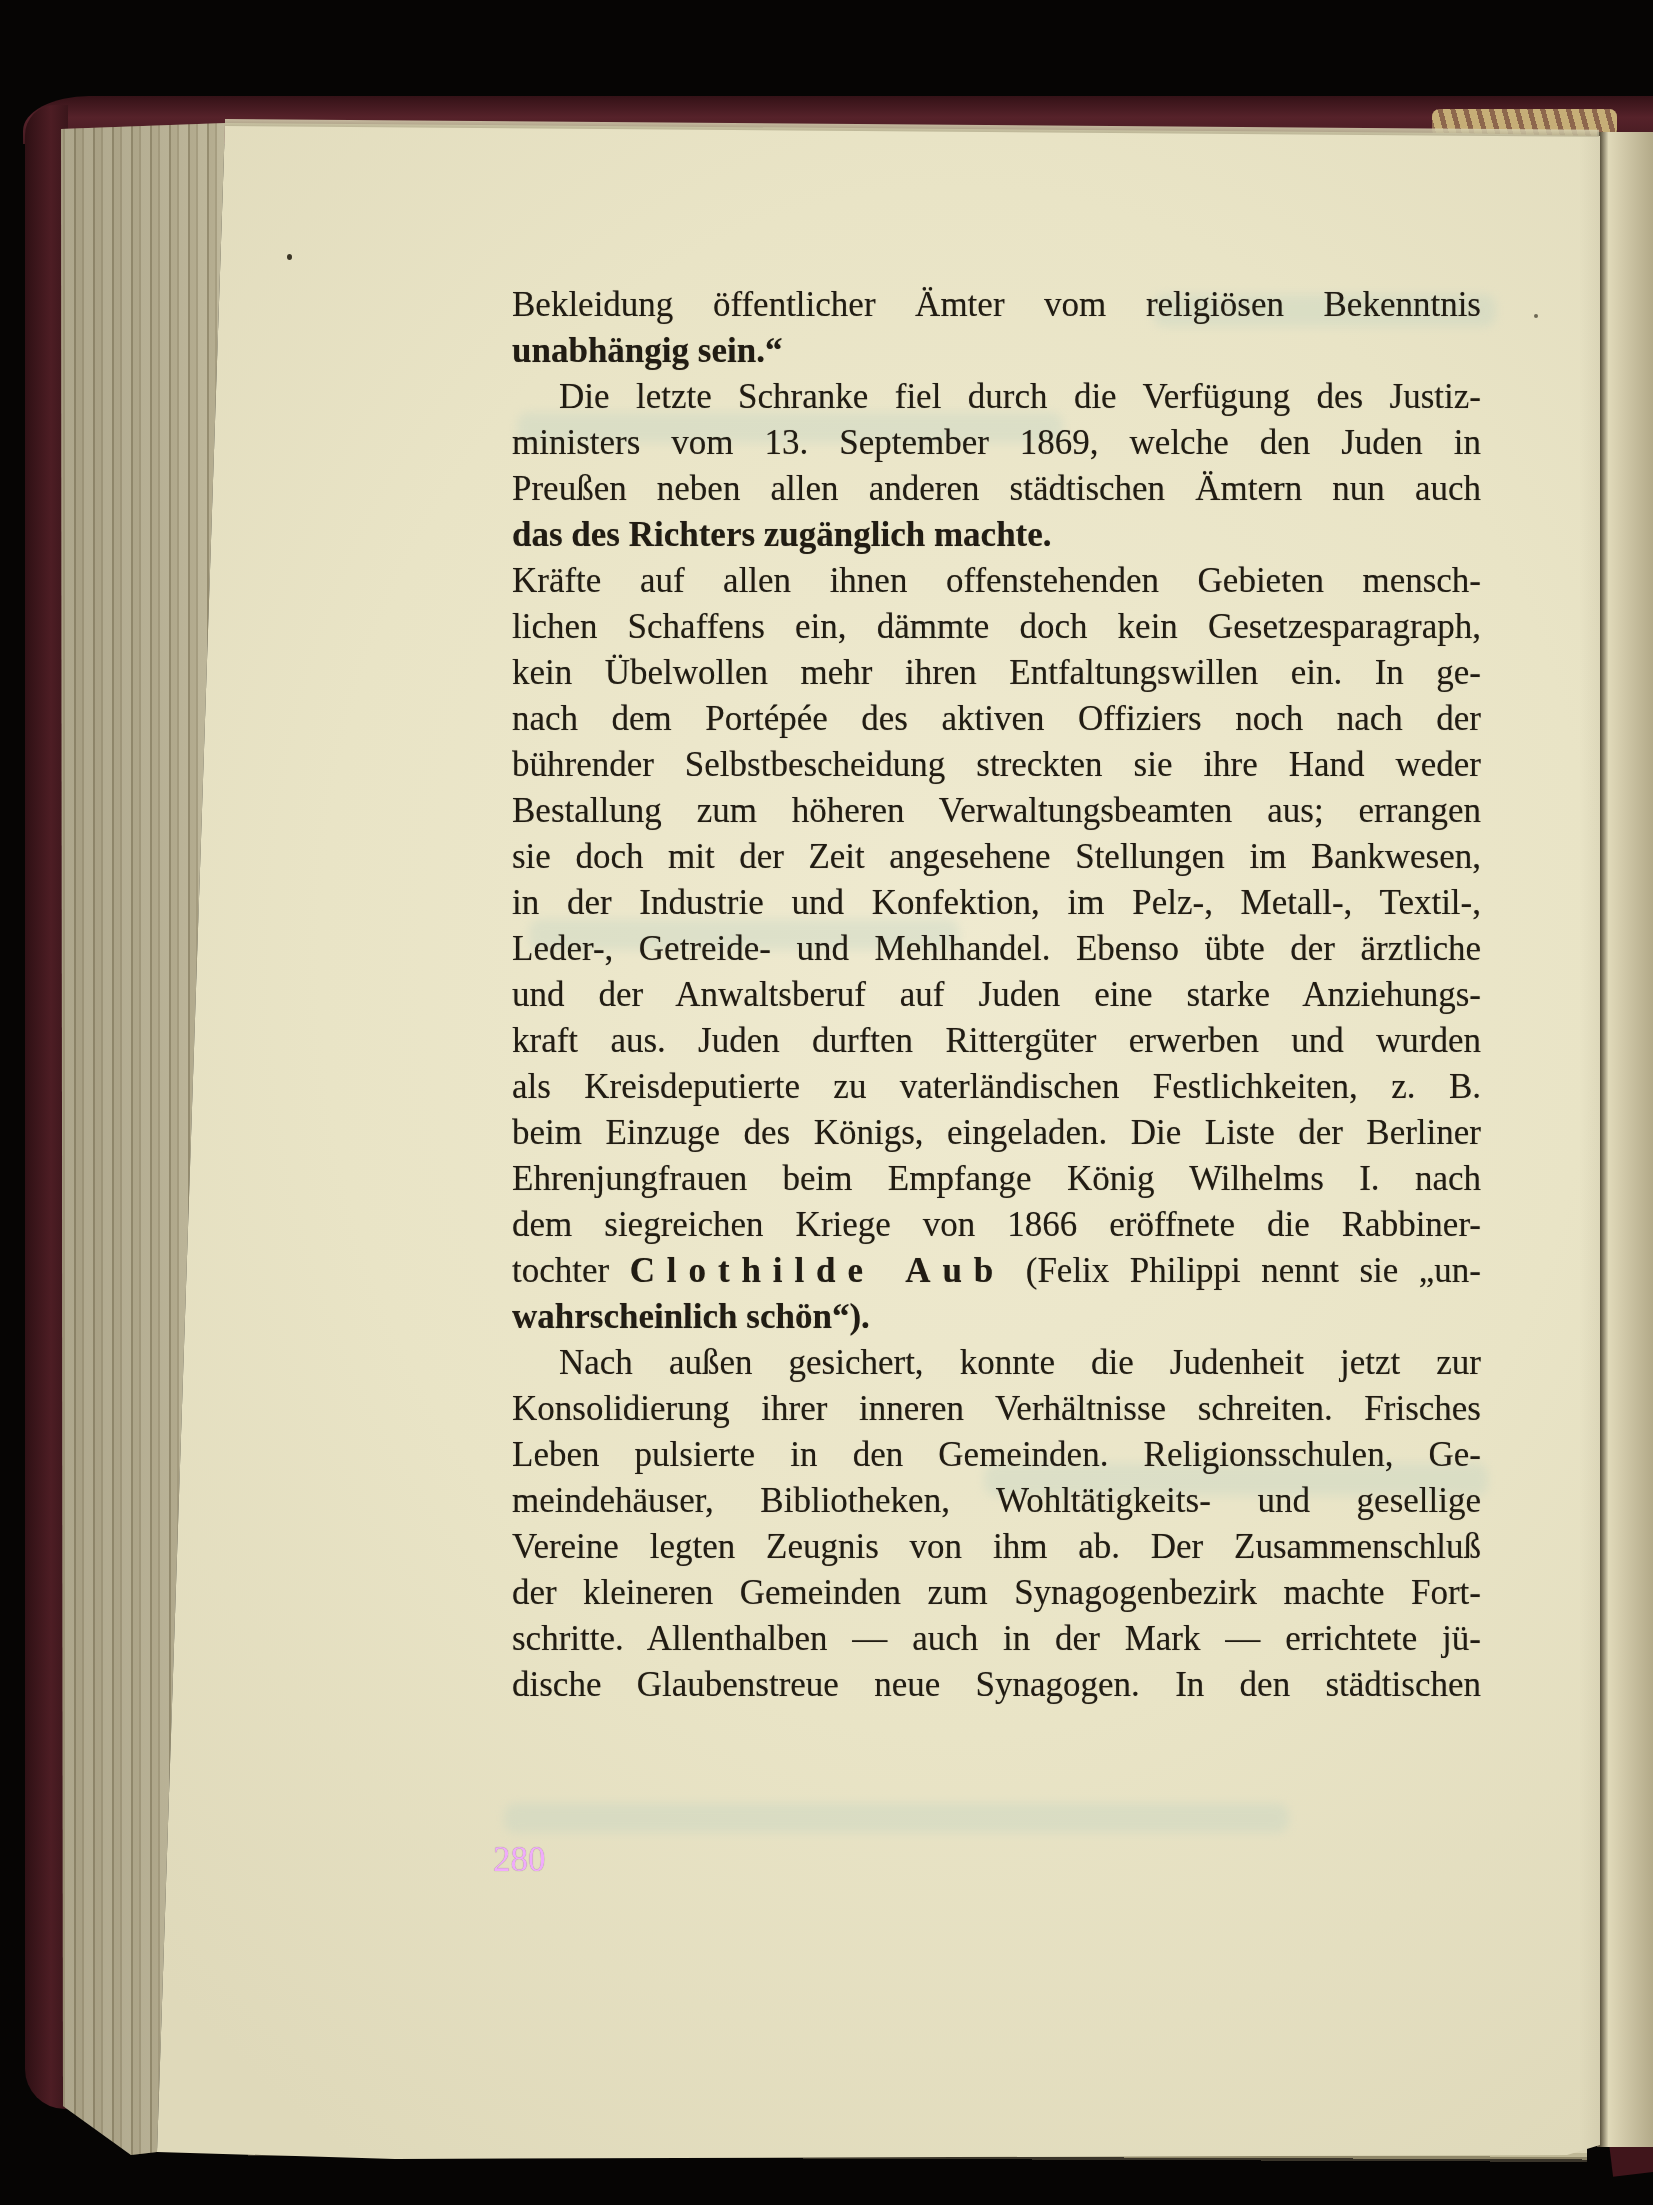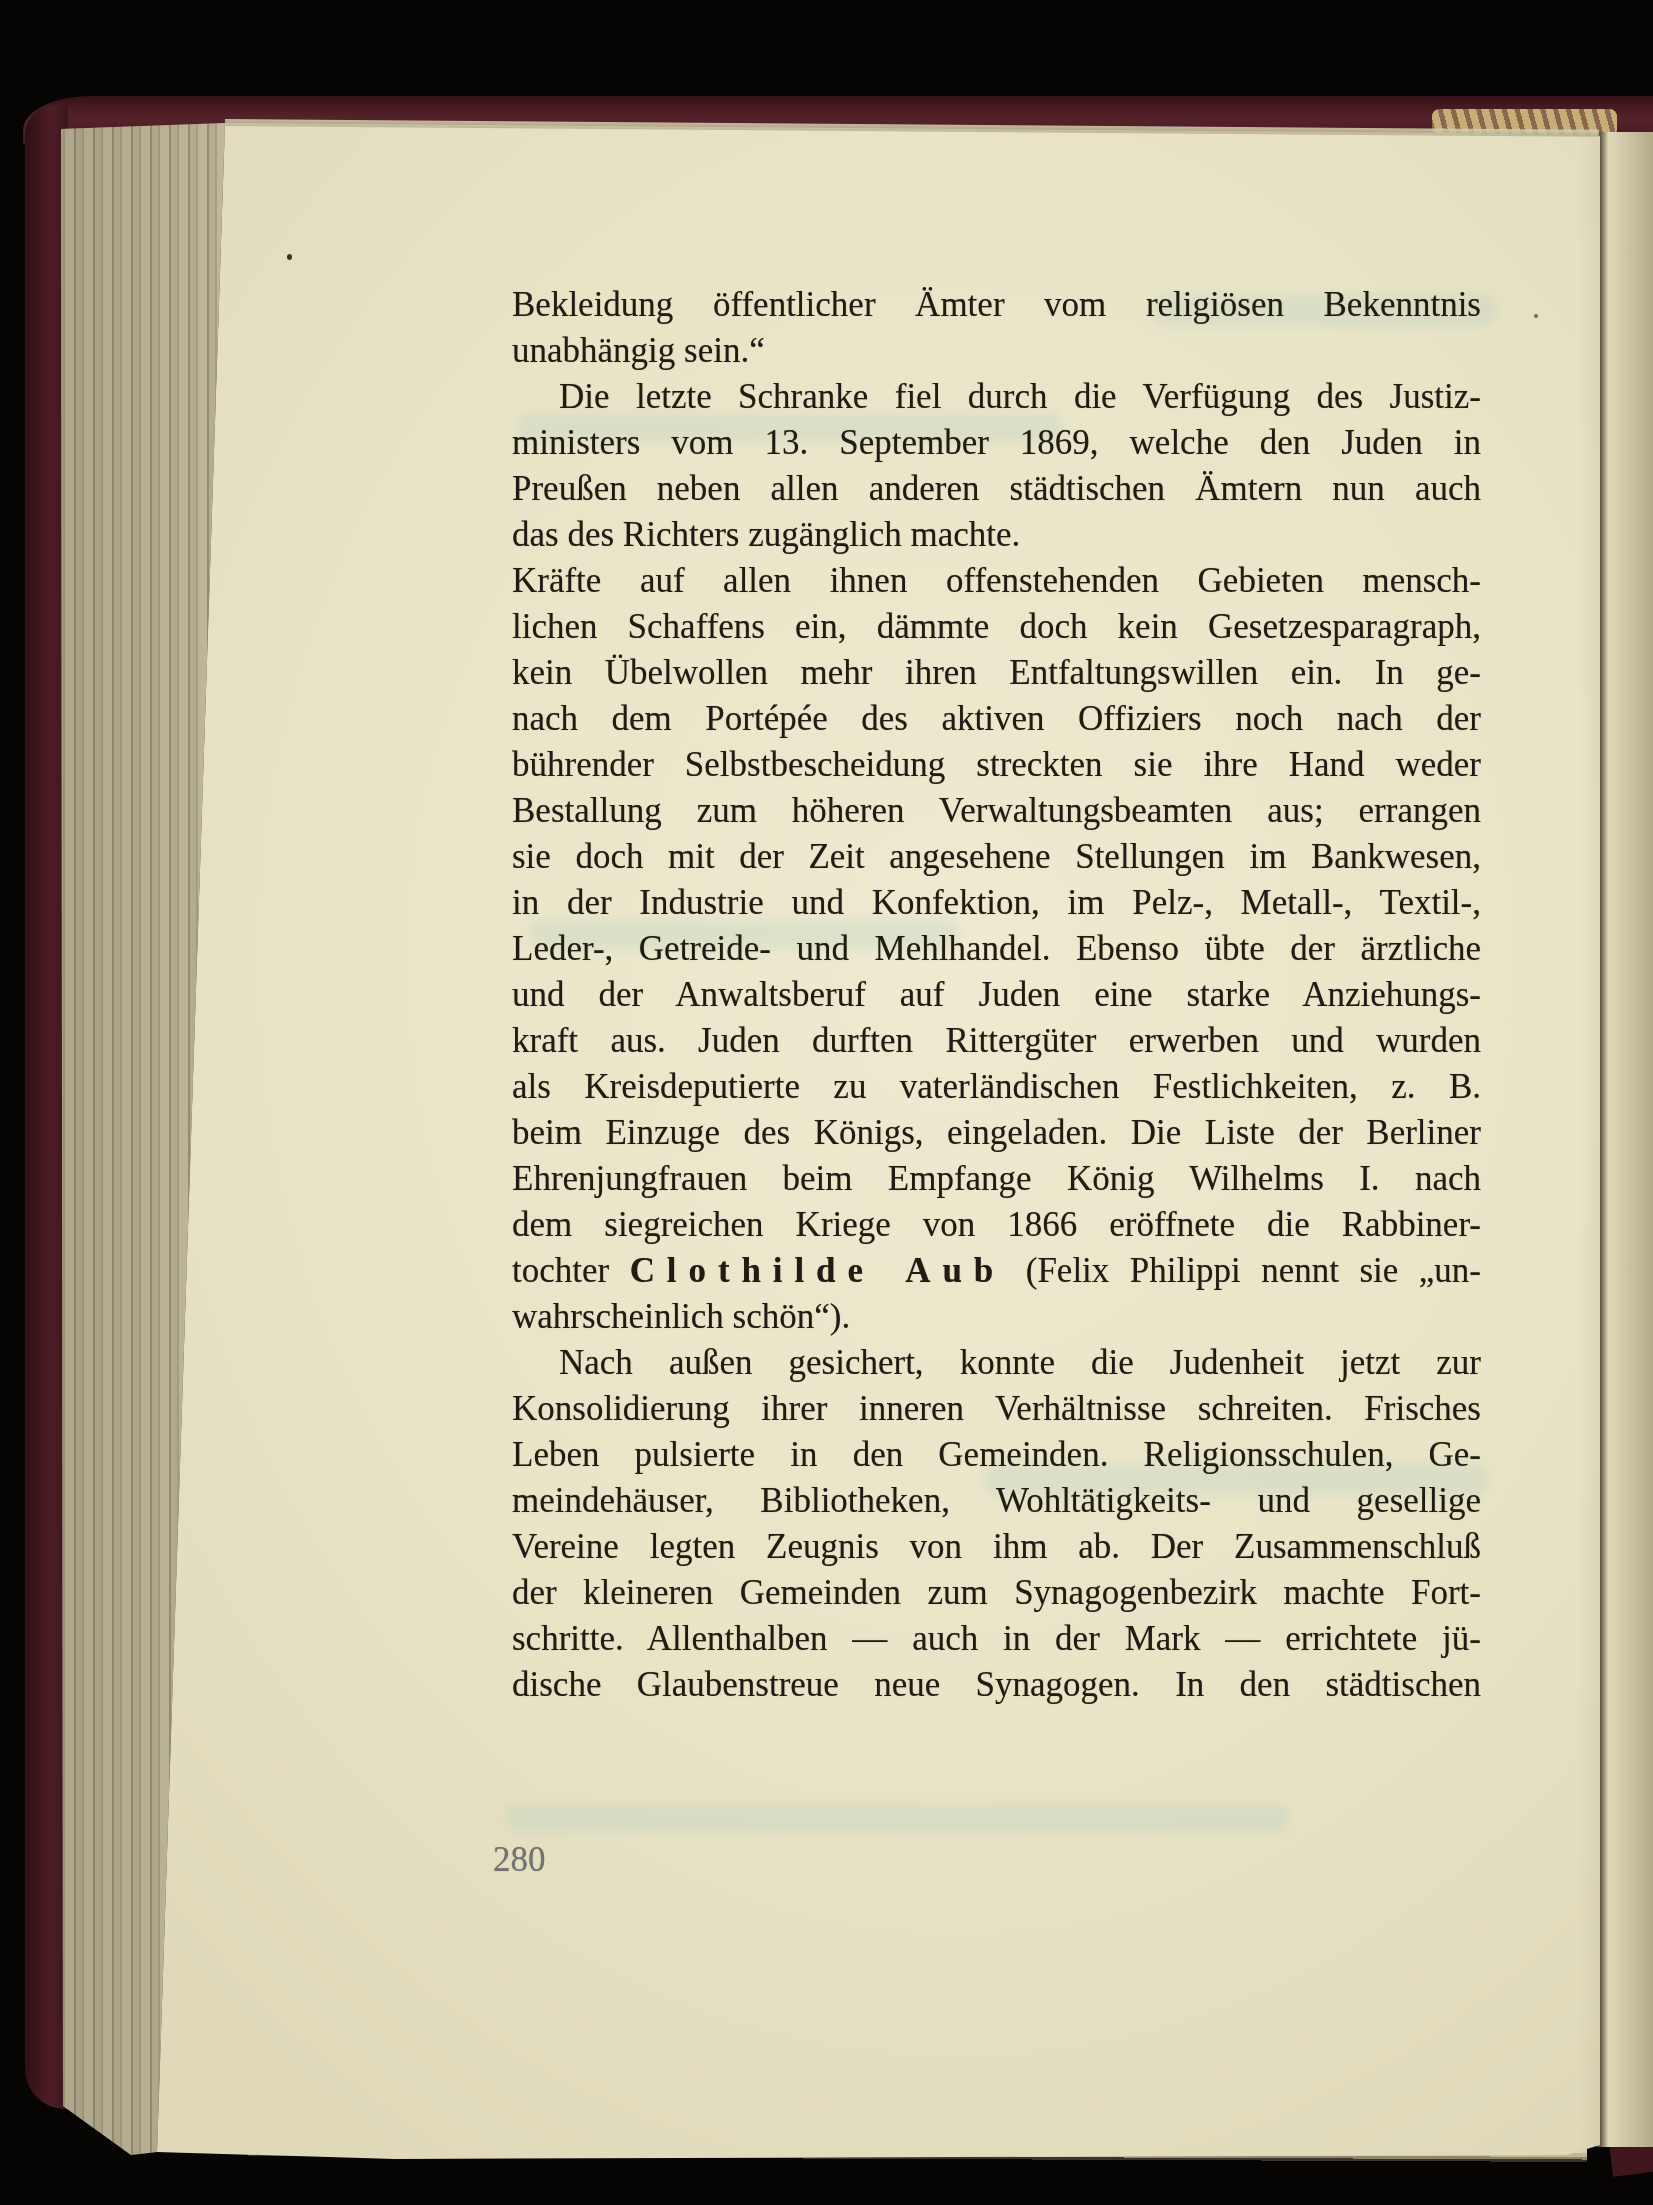--- a/index.html
+++ b/index.html
@@ -51,24 +51,24 @@
   
   .streak{position:absolute;background:#b7cfc2;opacity:.28;filter:blur(5px);border-radius:11.6px;}
   .speck{position:absolute;background:#3a3526;border-radius:50%;}
 
   
   .textblock{position:absolute;left:512px;top:246px;width:969px;
              font-size:35px;line-height:46px;color:#211c13;
              text-shadow:0 0 0.8px rgba(33,28,19,.45);}
   .line{height:46px;overflow:hidden;text-align:justify;text-align-last:justify;}
   .line.indent{text-indent:47px;}
-  .line.short{text-align-last:left;}
+  .line.short{text-align-last:left;font-weight:bold;}
   .sperr{letter-spacing:.34em;font-weight:bold;}
   .pagenum{position:absolute;left:493px;top:1804px;font-size:35px;line-height:40px;
-           color:#737373;text-shadow:0 0 0.8px rgba(33,28,19,.45);}
+           color:#f0abfc;text-shadow:0 0 0.8px rgba(33,28,19,.45);}
 </style>
 </head>
 <body>
 
 <div id="canvas">
 
   <div class="cover-top"></div>
   <div class="cover-left"></div>
   <div class="cover-corner-br"></div>
 

